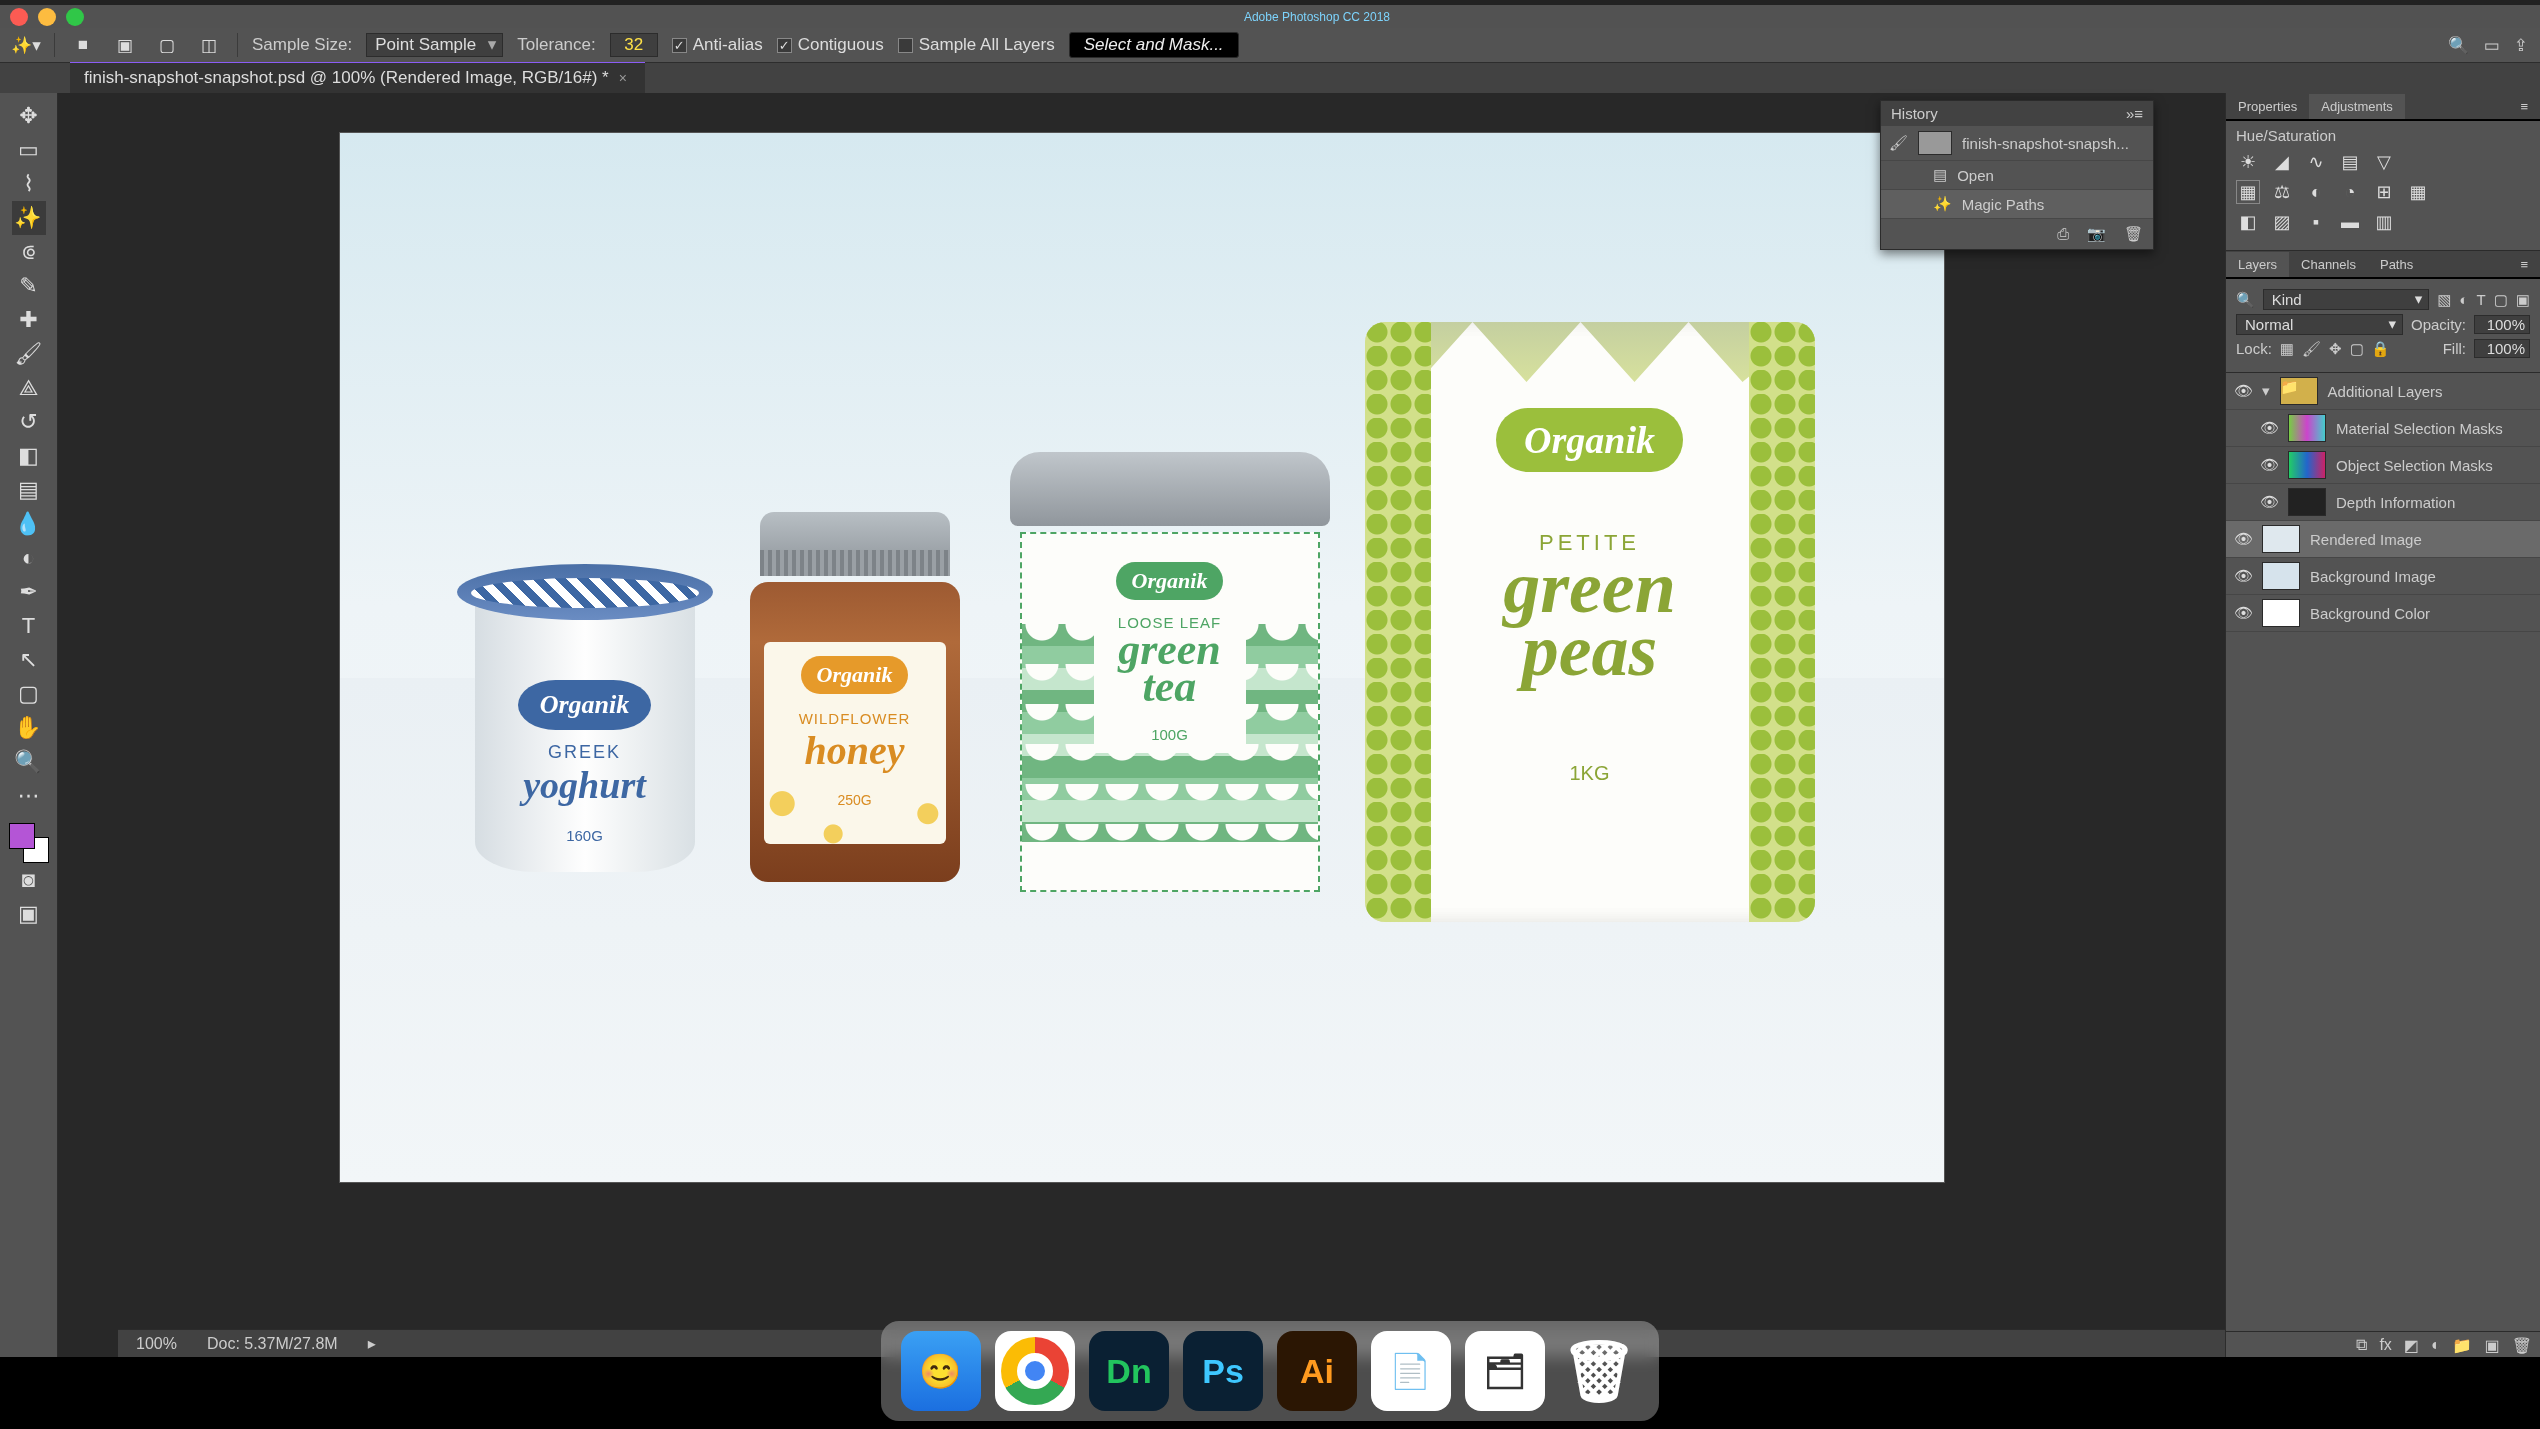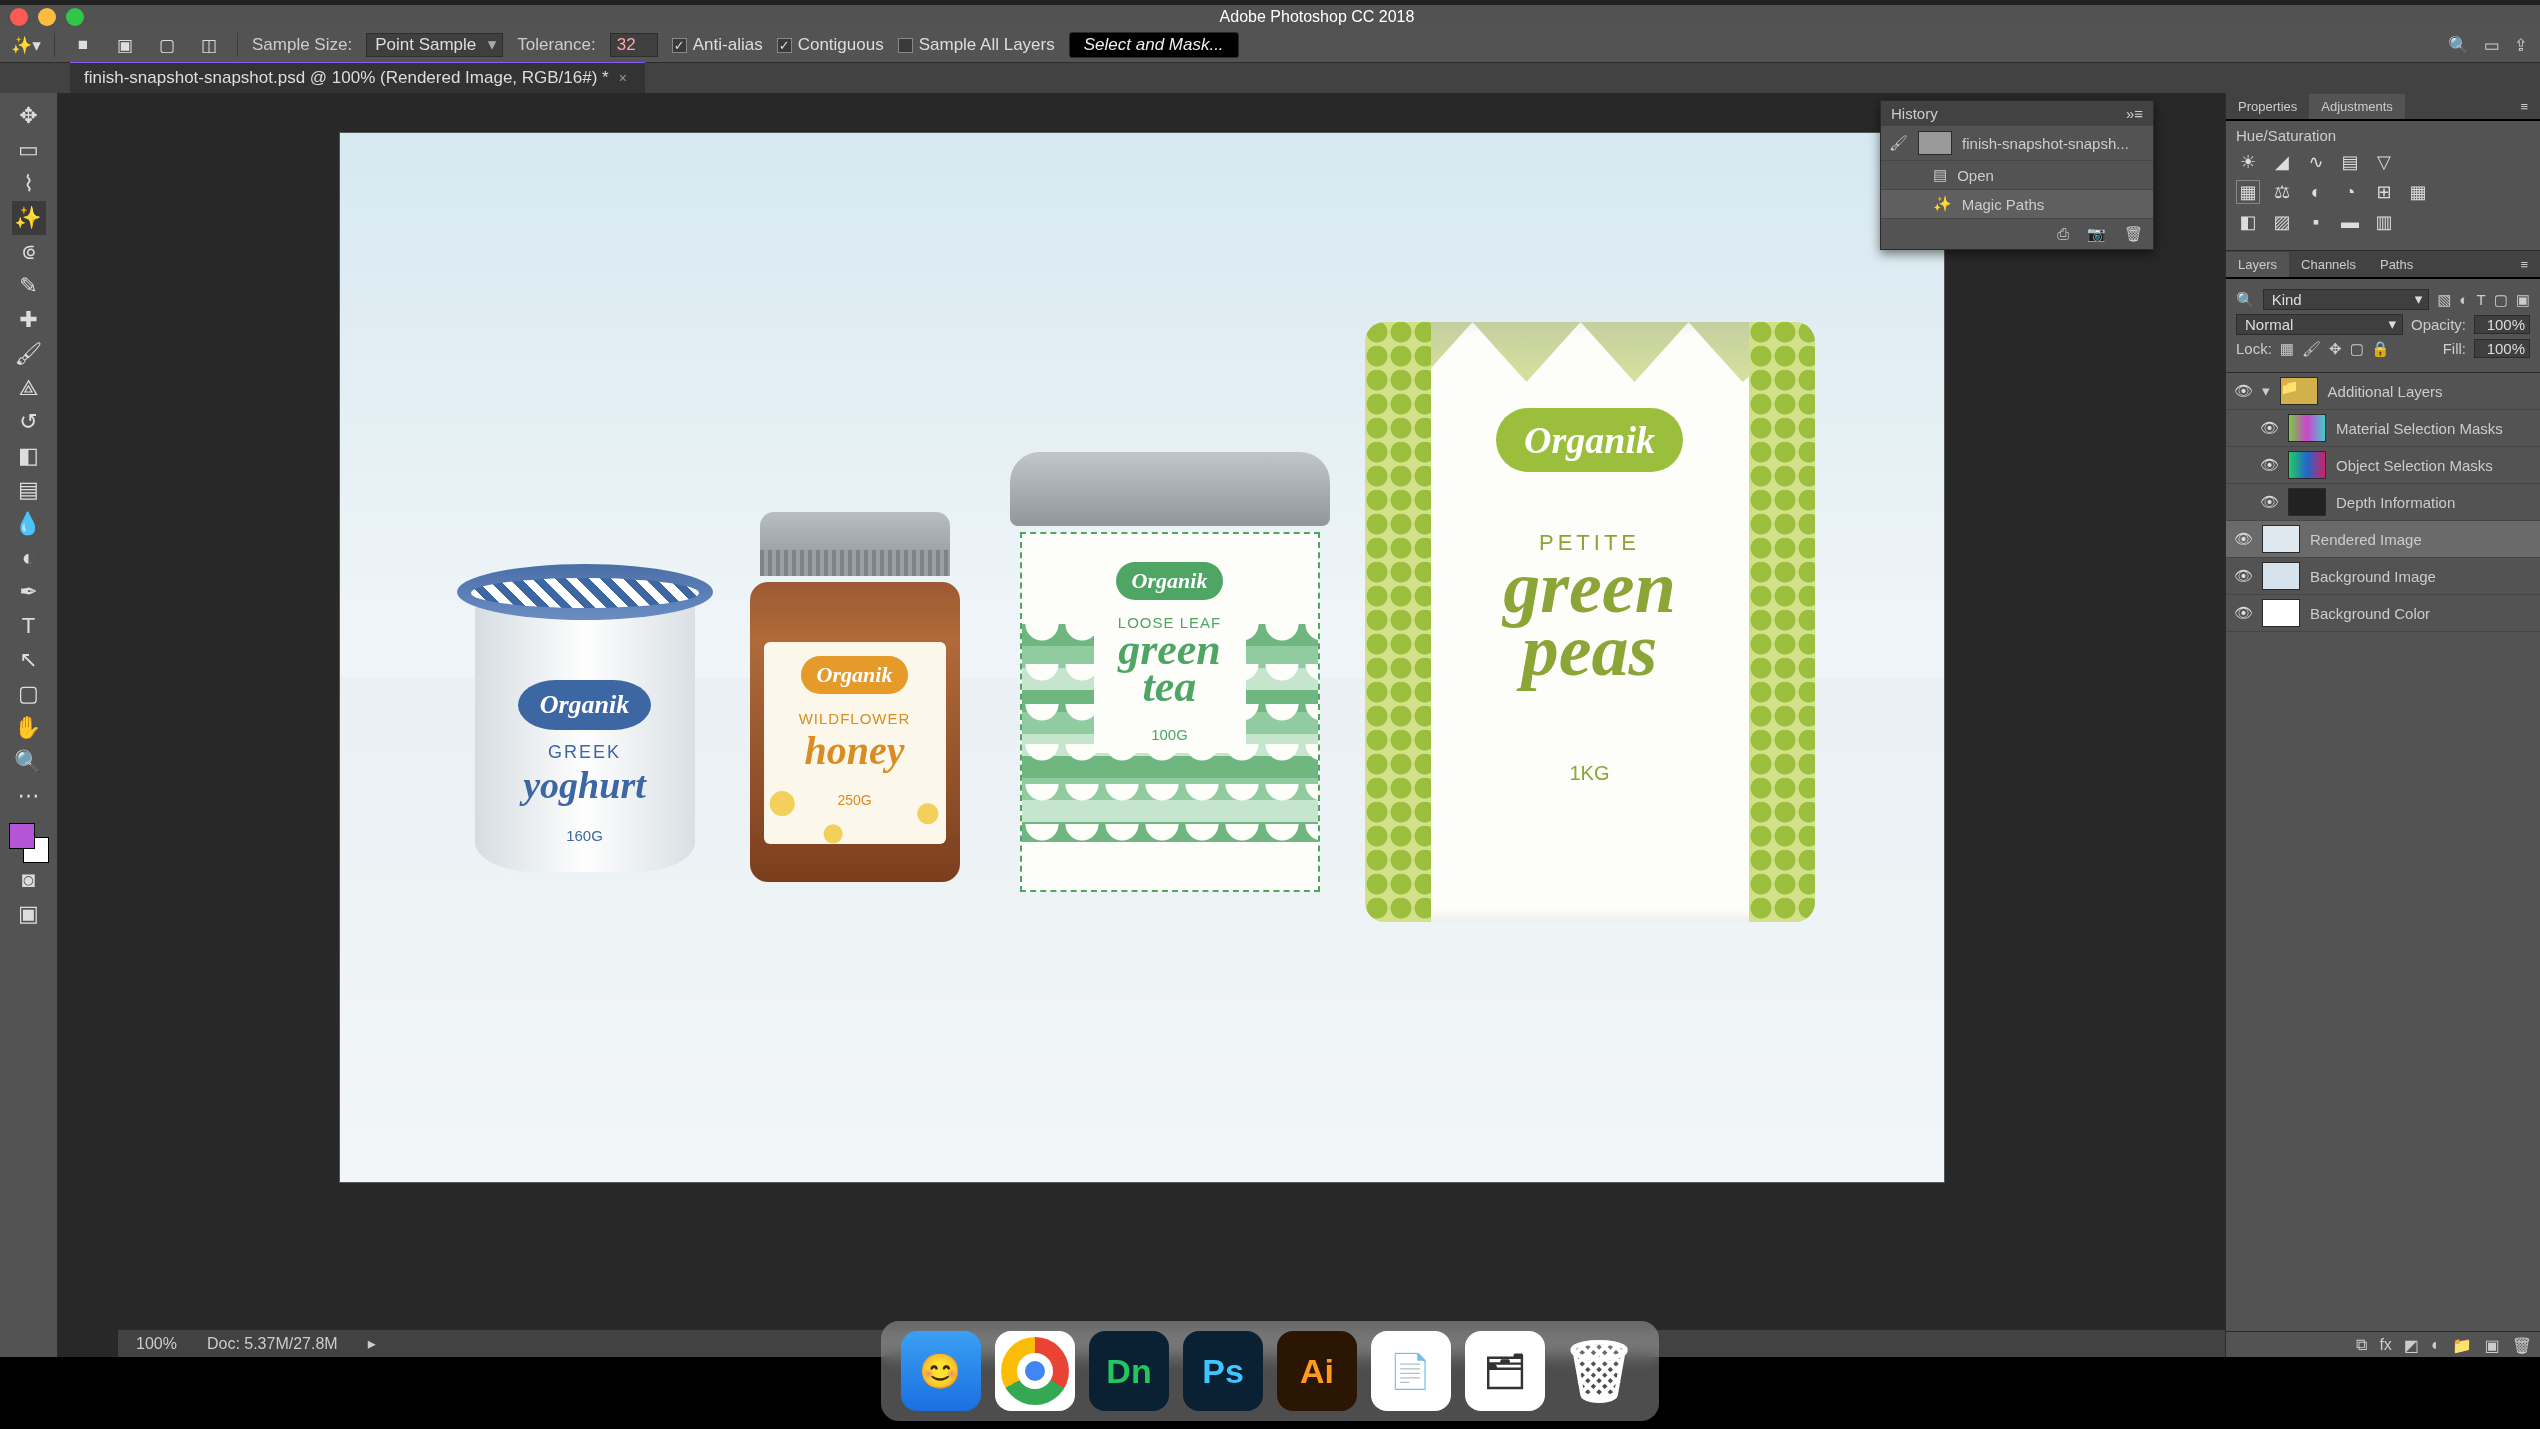--- a/index.html
+++ b/index.html
@@ -6,30 +6,30 @@
 body { background:#000; width:2540px; height:1429px; overflow:hidden; position:relative; }
 
 
 .mac-menubar { height:5px; background:#222; }
 
 
 .titlebar { height:23px; background:#525252; display:flex; align-items:center; padding:0 10px; color:#ccc; font-size:17px; }
 .titlebar .traffic { display:flex; gap:10px; margin-right:20px; }
 .titlebar .traffic span { width:18px; height:18px; border-radius:50%; display:block; }
 .dot-red{background:#fc5b53;} .dot-yel{background:#fdbc40;} .dot-grn{background:#30c748;}
-.titlebar .apptitle { flex:1; text-align:center; font-size:16px; color:#ffffff; }
+.titlebar .apptitle { flex:1; text-align:center; font-size:12px; color:#7dd3fc; }
 
 
 .optionsbar { height:35px; background:#535353; display:flex; align-items:center; padding:0 12px; gap:14px; color:#ddd; font-size:17px; border-bottom:1px solid #2d2d2d;}
 .optionsbar .toolico{ width:28px; height:28px; display:flex; align-items:center;justify-content:center;}
 .optionsbar .sep{ width:1px; height:24px; background:#3b3b3b;}
 .optionsbar label{color:#ccc;}
 .optionsbar .drop{ background:#3f3f3f; border:1px solid #2c2c2c; padding:1px 26px 1px 8px; position:relative; color:#ddd; font-size:17px;}
 .optionsbar .drop:after{content:"▾"; position:absolute; right:6px; top:0; color:#aaa;}
-.optionsbar input[type=text]{ width:48px; background:#3f3f3f; border:1px solid #2c2c2c; color:#fca5a5; padding:1px 6px; font-size:17px;}
+.optionsbar input[type=text]{ width:48px; background:#3f3f3f; border:1px solid #2c2c2c; color:#fde047; padding:1px 6px; font-size:17px;text-align:center;}
 .optionsbar .chk{ display:flex; align-items:center; gap:6px;}
 .optionsbar .chkbox{ width:15px; height:15px; border:1px solid #888; background:#3a3a3a; display:flex; align-items:center;justify-content:center; font-size:13px; color:#ddd;}
 .optionsbar .btn{ background:#000000; border:1px solid #2a2a2a; padding:2px 14px; border-radius:3px; color:#eee;font-style:italic;}
 .optionsbar .rightico{ margin-left:auto; display:flex; gap:14px; color:#ccc;}
 
 
 .tabstrip{ height:30px; background:#424242; display:flex; align-items:flex-end; padding-left:70px; }
 .tabstrip .doctab{ background:#333; color:#ddd; padding:5px 18px 5px 14px; font-size:17px; display:flex; gap:10px; align-items:center; border-top:1px solid #8b5cf6;}
 .tabstrip .doctab .x{ color:#999; font-size:14px;}
 

